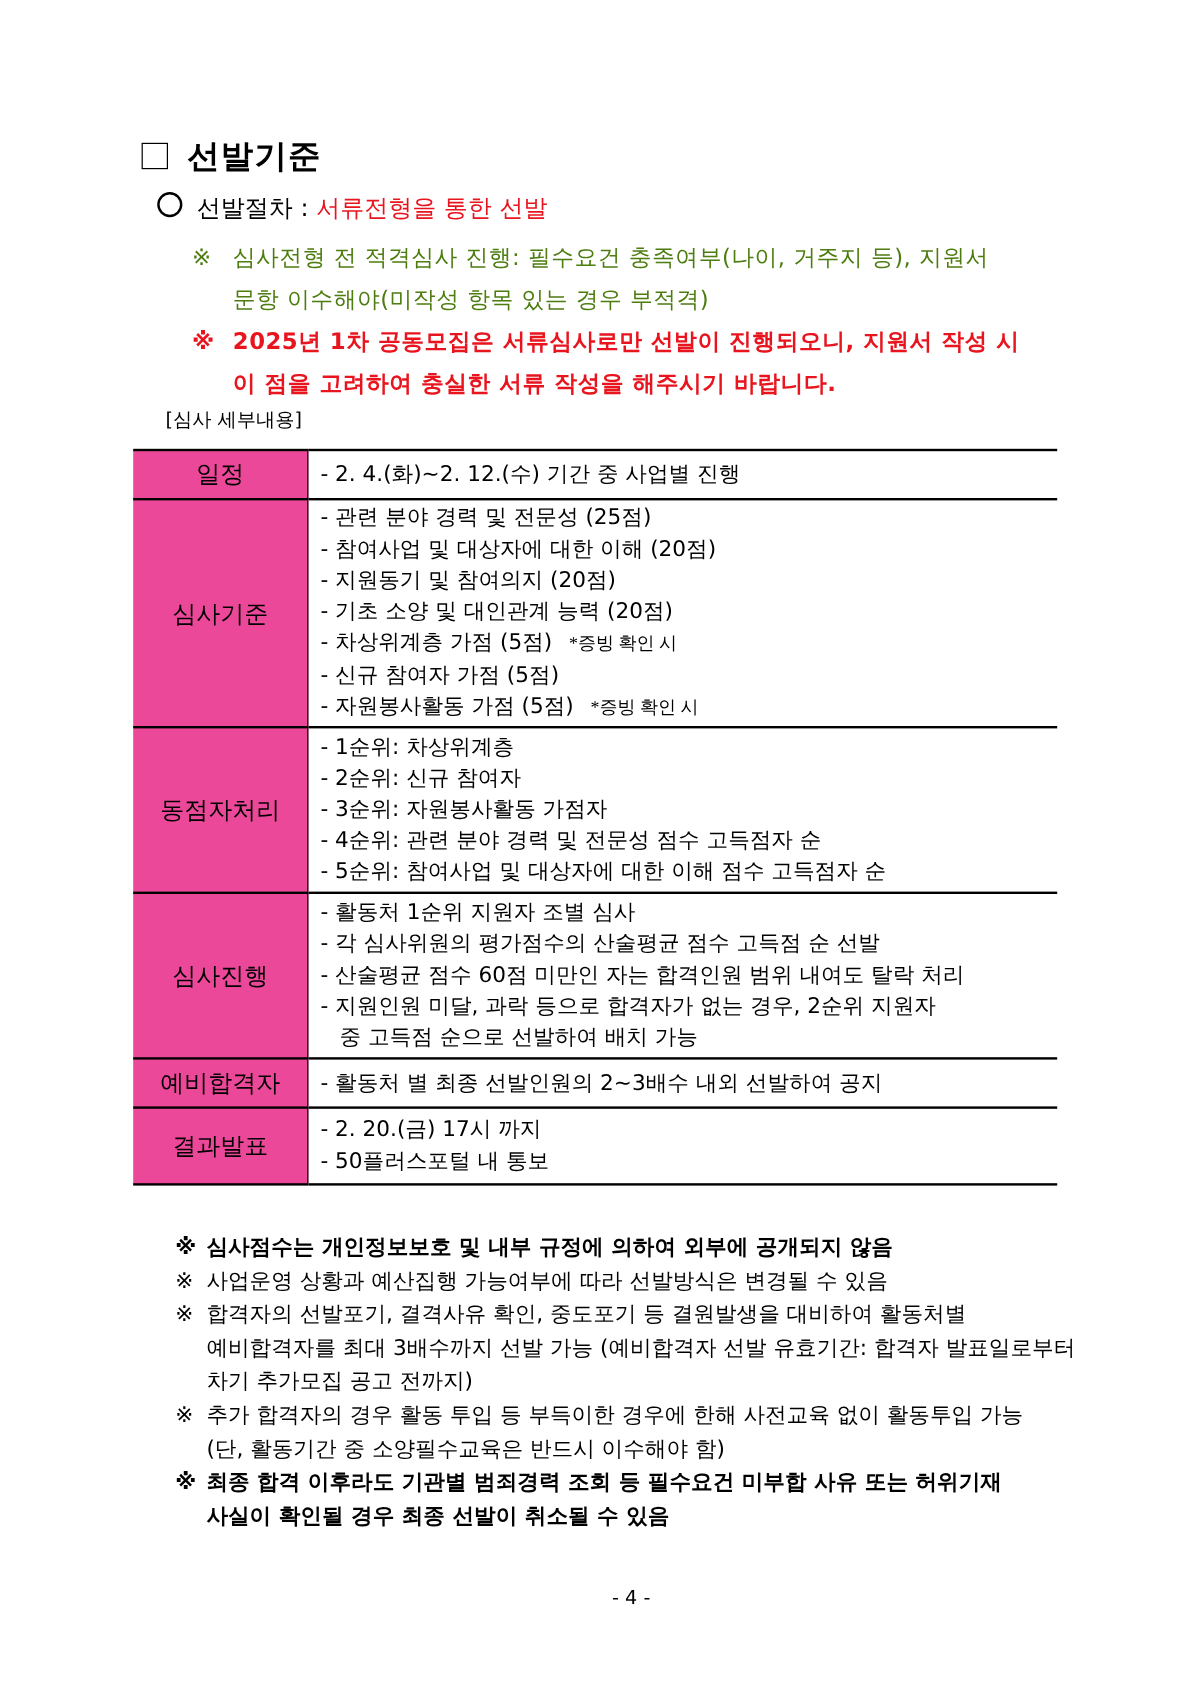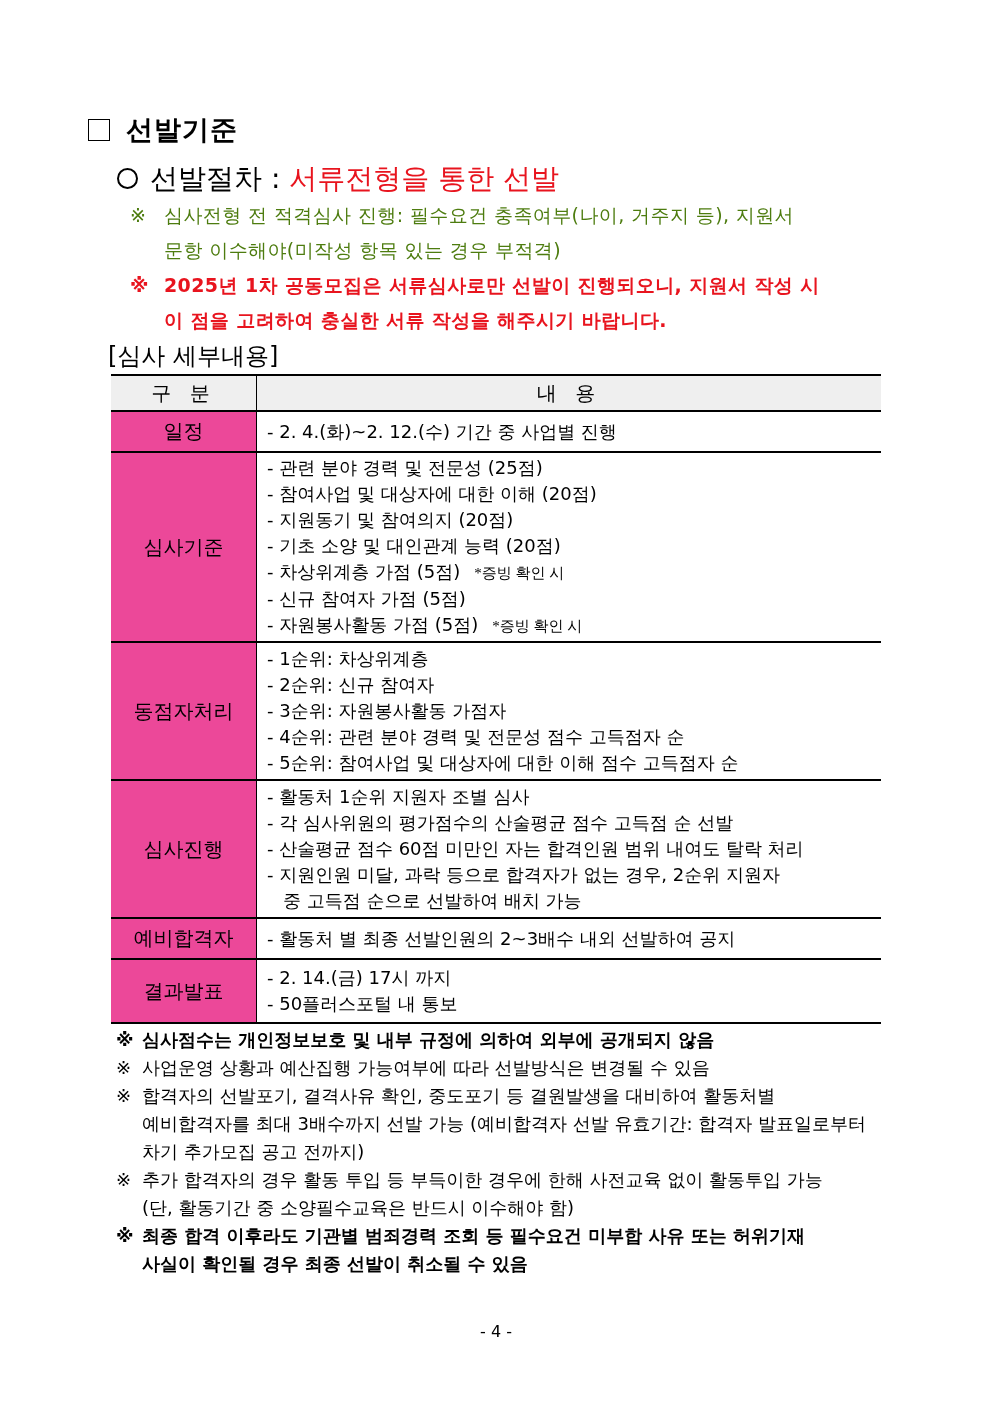--- a/index.html
+++ b/index.html
@@ -1,32 +1,32 @@
 <!DOCTYPE html>
 <html><head>
 <meta charset="utf-8">
 <style>
   html, body { margin: 0; padding: 0; background: #ffffff; }
   body { width: 992px; height: 1403px; position: relative; overflow: hidden;
          font-family: "DejaVu Sans", "Liberation Sans", sans-serif; color: #000; }
-  .abs { position: absolute; }
+  .abs { position: absolute; margin-left: 30px; }
   .h1 { left: 88px; top: 112px; font-size: 27px; font-weight: bold; letter-spacing: 1px; }
   .h1 .box { display: inline-block; width: 20px; height: 20px; border: 1.5px solid #000;
              margin-right: 16px; vertical-align: -2px; }
-  .h2 { left: 117px; top: 160px; font-size: 28px; }
+  .h2 { left: 101px; top: 160px; font-size: 20px; }
   .h2 .circle { display: inline-block; width: 17px; height: 17px; border: 2px solid #000;
                 border-radius: 50%; margin-right: 12px; vertical-align: -1px; }
   .h2 .red { color: #e8141e; }
   .note { left: 130px; width: 780px; font-size: 19px; line-height: 35px; letter-spacing: 0.4px;
           text-align: justify; }
   .note .mark { display: inline-block; width: 34px; }
   .note .indent { padding-left: 34px; display: block; }
   .blue { color: #4d7c0f; top: 198px; }
   .redn { color: #e8141e; top: 268px; font-weight: bold; }
-  .caption { left: 108px; top: 340px; font-size: 24px; }
+  .caption { left: 108px; top: 340px; font-size: 16px; }
   table.crit { position: absolute; left: 111px; top: 374px; width: 770px; border-collapse: collapse;
                font-size: 18px; }
   table.crit td, table.crit th { border-top: 2px solid #000; border-bottom: 2px solid #000; padding: 0; }
   table.crit th { background: #efefef; font-weight: normal; font-size: 20px; height: 34px; letter-spacing: 6px; }
   table.crit td.cat { width: 145px; background: #ec4899; text-align: center; font-size: 20px;
                       border-right: 1.5px solid #000; }
   table.crit th.cat { border-right: 1.5px solid #000; }
   table.crit td.content { padding-left: 10px; line-height: 26px; vertical-align: middle; }
   .line { white-space: nowrap; }
   .line .ast { font-size: 15px; margin-left: 14px; font-family: Liberation Serif, serif; }
@@ -56,24 +56,20 @@
 
 <div class="abs note redn">
   <span class="mark">※</span><span>2025년 1차 공동모집은 서류심사로만 선발이 진행되오니, 지원서 작성 시</span>
   <span class="indent">이 점을 고려하여 충실한 서류 작성을 해주시기 바랍니다.</span>
 </div>
 
 <div class="abs caption">[심사 세부내용]</div>
 
 <table class="crit">
   <tbody>
-      <tr style="height:36px">
-    <th class="cat">구 분</th>
-    <th>내 용</th>
-  </tr>
   <tr style="height:41px">
     <td class="cat">일정</td>
     <td class="content">
       <div class="line">- 2. 4.(화)~2. 12.(수) 기간 중 사업별 진행</div>
     </td>
   </tr>
   <tr style="height:190px">
     <td class="cat">심사기준</td>
     <td class="content">
       <div class="line">- 관련 분야 경력 및 전문성 (25점)</div>
@@ -107,21 +103,21 @@
   </tr>
   <tr style="height:41px">
     <td class="cat">예비합격자</td>
     <td class="content">
       <div class="line">- 활동처 별 최종 선발인원의 2~3배수 내외 선발하여 공지</div>
     </td>
   </tr>
   <tr style="height:64px">
     <td class="cat">결과발표</td>
     <td class="content">
-      <div class="line">- 2. 14.(금) 17시 까지</div>
+      <div class="line">- 2. 20.(금) 17시 까지</div>
       <div class="line">- 50플러스포털 내 통보</div>
     </td>
   </tr>
 </tbody>
   </table>
 
 <div class="abs fnotes">
   <div class="fn bold">
     <span class="mark">※</span><span>심사점수는 개인정보보호 및 내부 규정에 의하여 외부에 공개되지 않음</span>
   </div>

